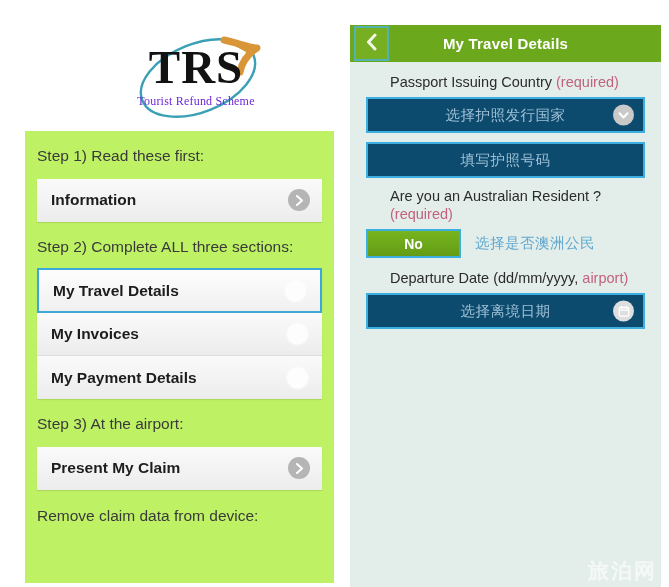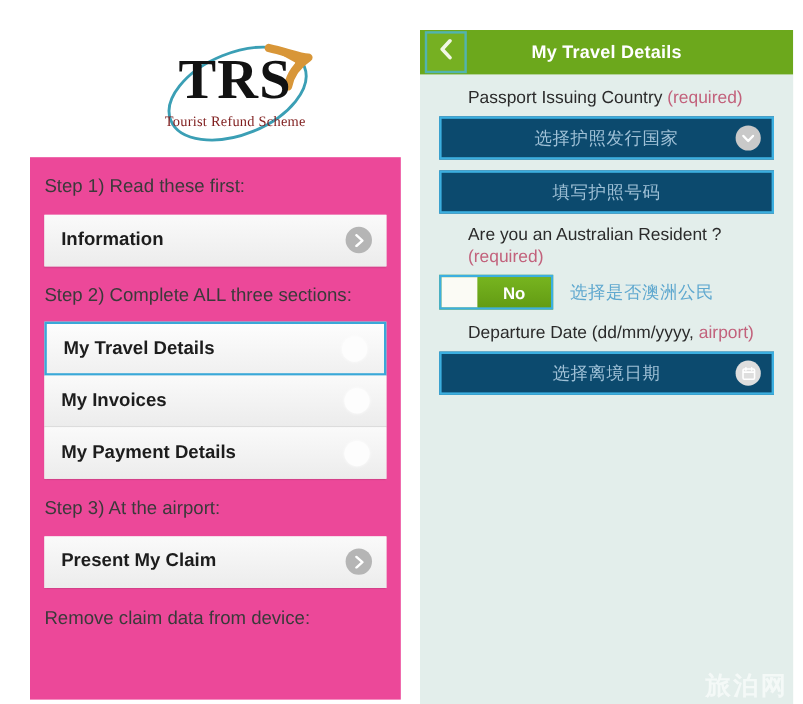--- a/index.html
+++ b/index.html
@@ -48,31 +48,31 @@
     line-height: 1;
     z-index: 3;
   }
   .logo-sub {
     position: absolute;
     left: 0; top: 70px;
     width: 180px;
     text-align: center;
     font-family: "Liberation Serif", serif;
     font-size: 12px;
-    color: #7f1d1d;
+    color: #6d28d9;
     letter-spacing: 0.2px;
     z-index: 3;
   }
 
   #left-card {
     position: absolute;
     left: 25px; top: 131px;
     width: 309px;
     height: 452px;
-    background: #ec4899;
+    background: #bef264;
   }
   .step-label {
     font-size: 15.5px;
     color: #3a3a3a;
     padding: 0 12px;
     line-height: 1;
   }
   .list-group {
     margin: 0 12px;
     background: #f2f2f2;
@@ -202,20 +202,21 @@
     margin-bottom: 11px;
     margin-top: 2px;
   }
   .toggle {
     width: 95px; height: 29px;
     border: 2px solid #3cafe0;
     box-sizing: border-box;
     display: flex;
     align-items: stretch;
     background: #6ca81c;
+    flex-direction: column;
   }
   .toggle .knob {
     width: 30px;
     background: #fbfbf5;
   }
   .toggle .tval {
     flex: 1;
     display: flex;
     align-items: center;
     justify-content: center;

